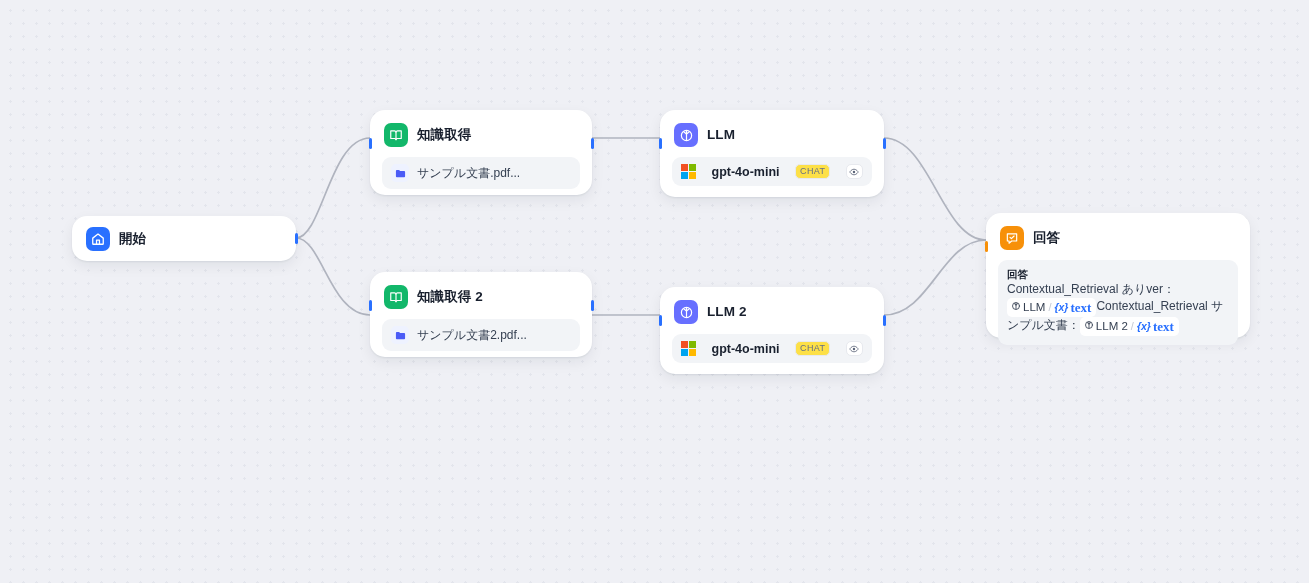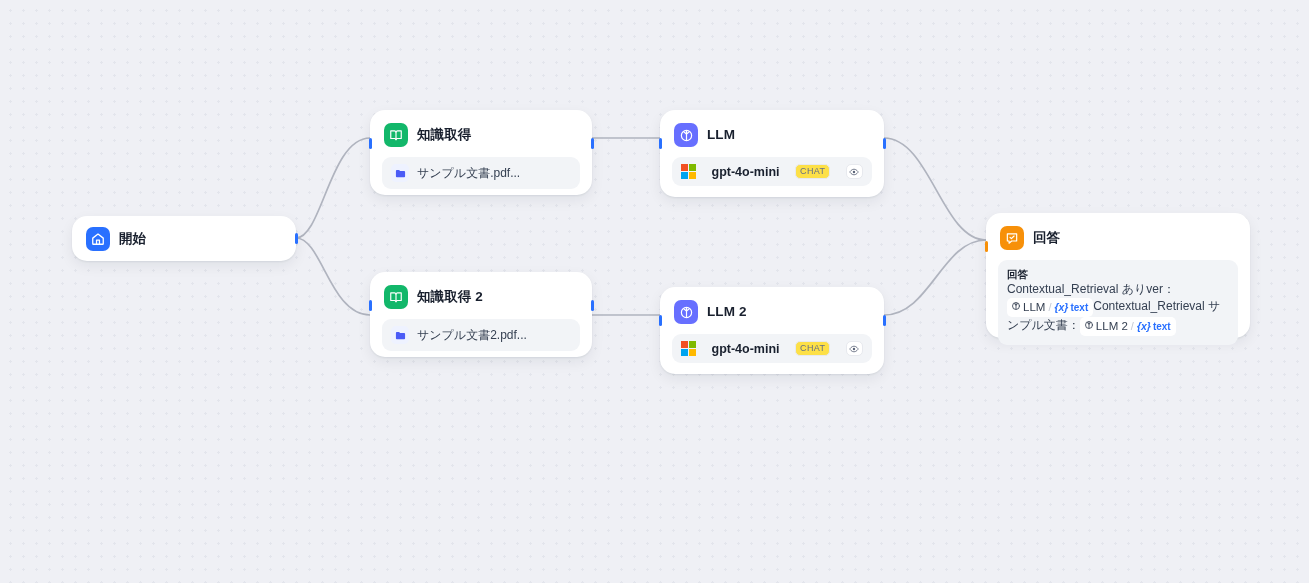--- a/index.html
+++ b/index.html
@@ -185,23 +185,24 @@
     color: #c5cad3;
     margin: 0 1px;
   }
   .var-x {
     font-size: 10.5px;
     font-weight: bold;
     font-style: italic;
     color: #2970ff;
   }
   .var-field {
-    font-size: 10px;
+    font-size: 13px;
     font-weight: bold;
     color: #2970ff;
+    font-family: Liberation Serif, serif;
   }
 
   
   .port {
     position: absolute;
     width: 3px;
     height: 11px;
     border-radius: 2px;
     background: #2970ff;
     top: 50%;

